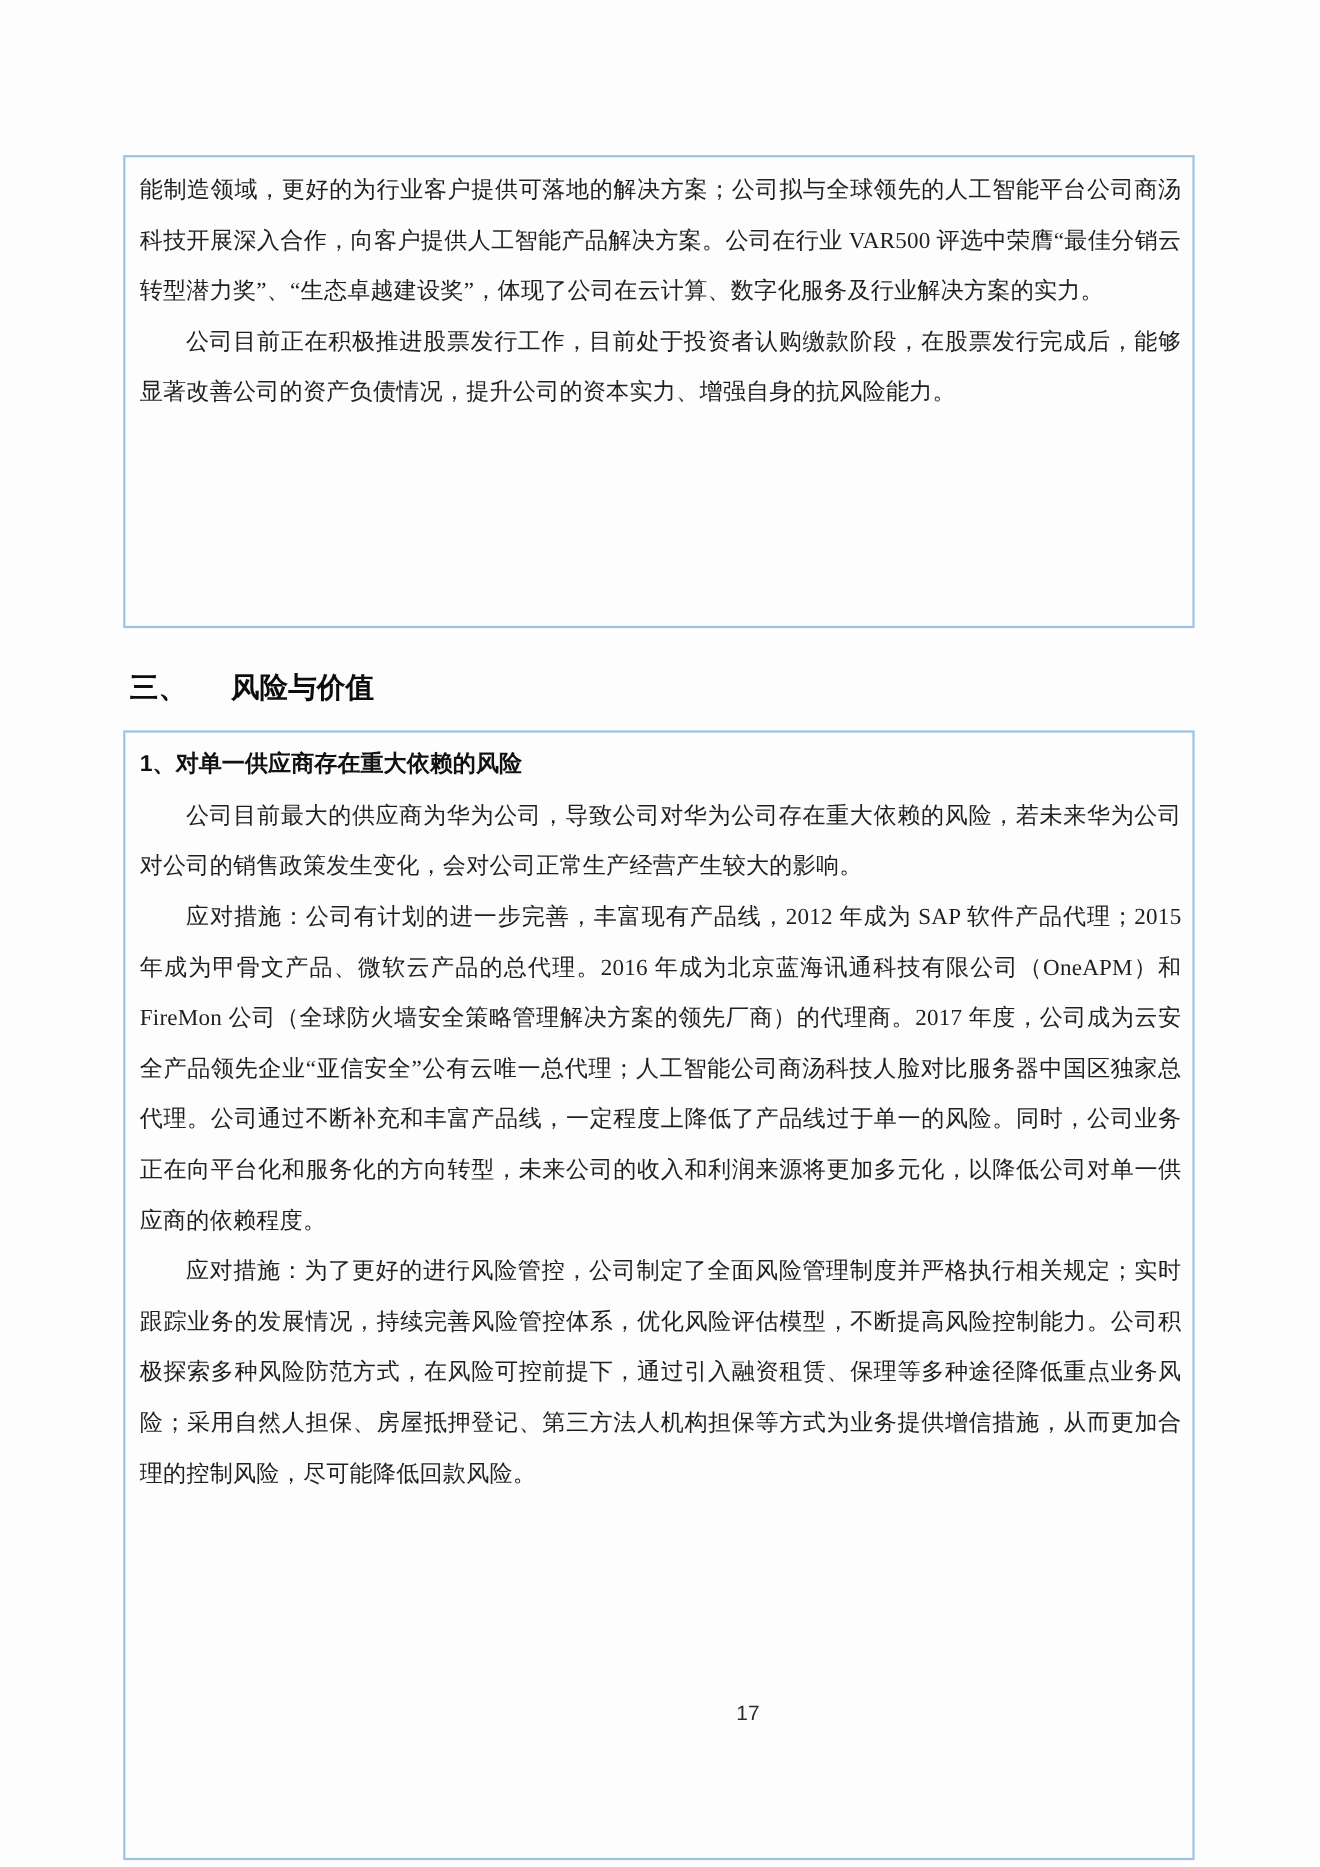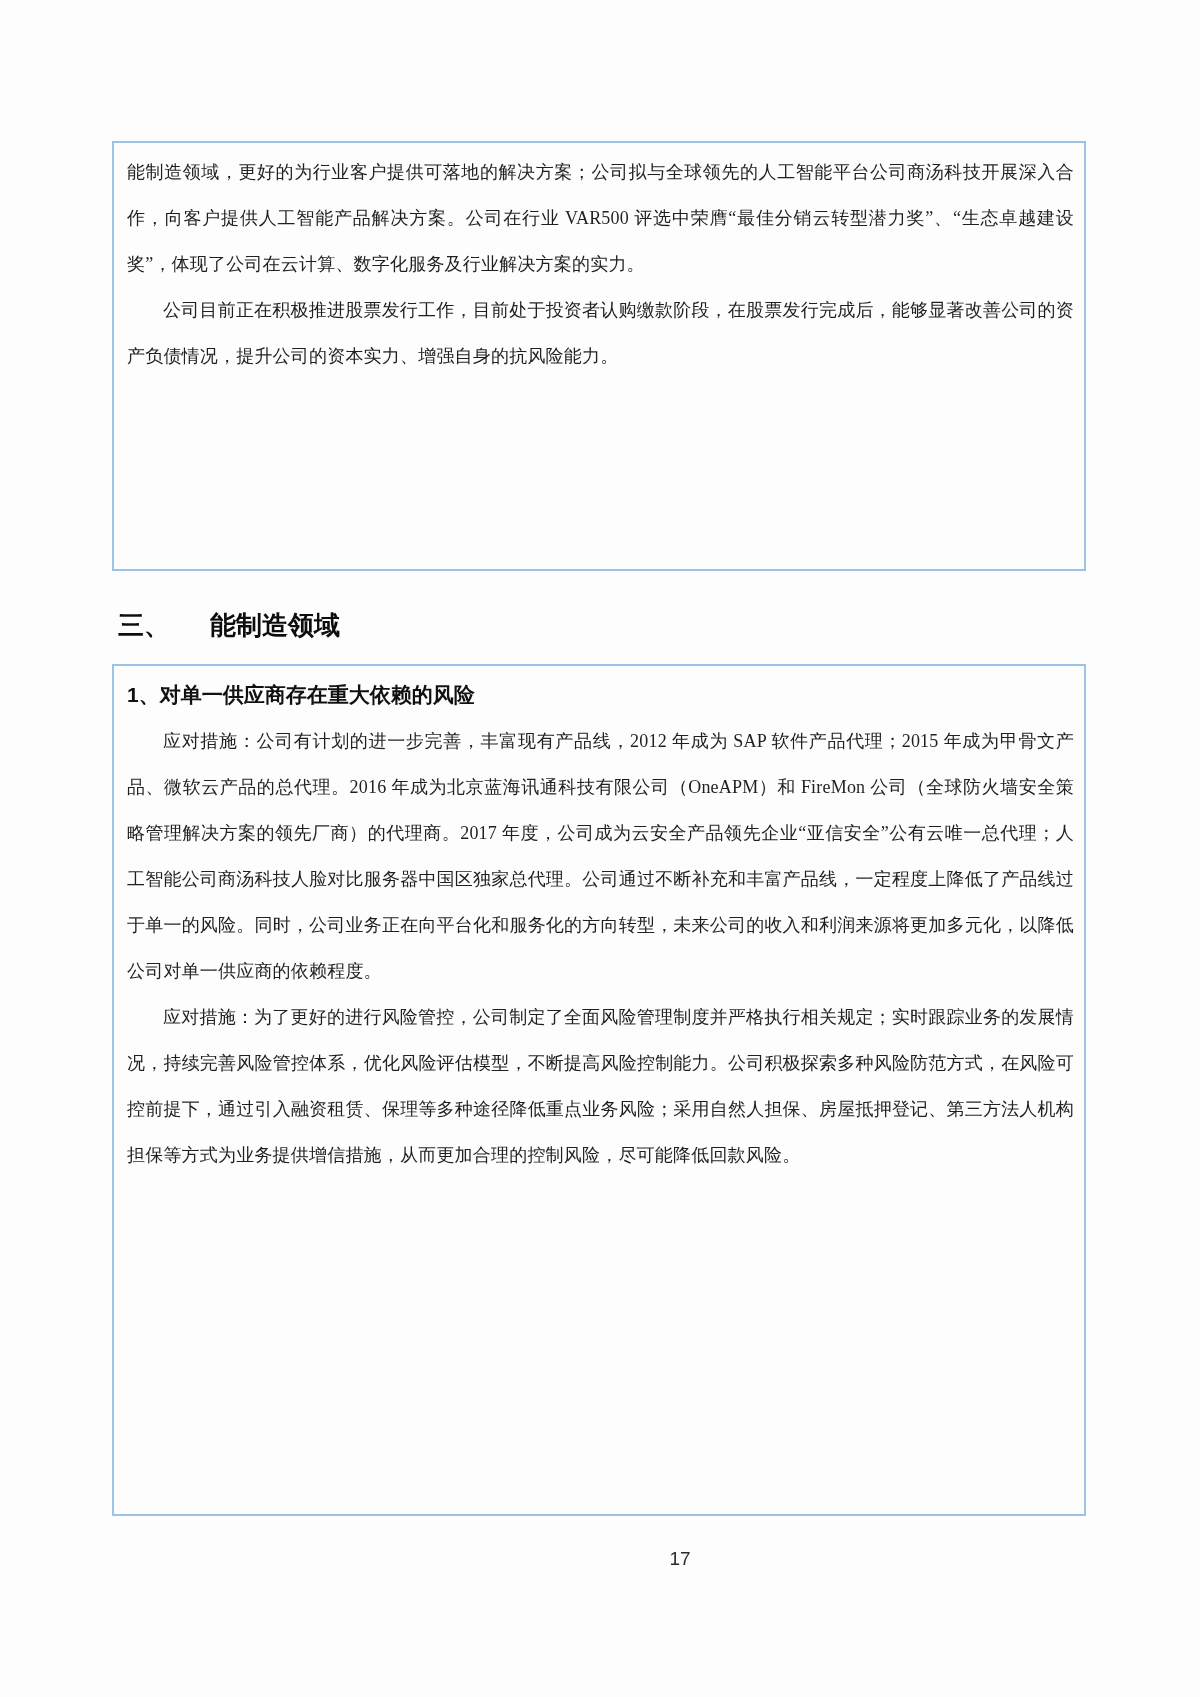--- a/index.html
+++ b/index.html
@@ -23,24 +23,24 @@
     position: absolute;
     left: 112px;
     width: 974px;
     border: 2px solid #9cc2e5;
     box-sizing: border-box;
     background: #fdfdfd;
     padding: 6px 10px 0 13px;
     overflow: hidden;
   }
   .box1 { top: 141px;  height: 430px; }
-  .box2 { top: 664px;  height: 852px; }
+  .box2 { top: 664px;  height: 1027px; }
   p.doc {
     margin: 0;
-    font-size: 18px;
+    font-size: 21px;
     line-height: 46px;
     text-align: justify;
     letter-spacing: 0.2px;
   }
   p.doc.indent { text-indent: 2em; }
   p.risk-heading {
     margin: 0;
     font-family: "Liberation Sans", "DejaVu Sans", sans-serif;
     font-weight: bold;
     font-size: 21px;
@@ -75,24 +75,25 @@
 
 <div class="page">
 
   <section class="textbox box1">
     <p class="doc">能制造领域，更好的为行业客户提供可落地的解决方案；公司拟与全球领先的人工智能平台公司商汤科技开展深入合作，向客户提供人工智能产品解决方案。公司在行业 VAR500 评选中荣膺“最佳分销云转型潜力奖”、“生态卓越建设奖”，体现了公司在云计算、数字化服务及行业解决方案的实力。</p>
     <p class="doc indent">公司目前正在积极推进股票发行工作，目前处于投资者认购缴款阶段，在股票发行完成后，能够显著改善公司的资产负债情况，提升公司的资本实力、增强自身的抗风险能力。</p>
   </section>
 
   <div class="section-heading">
     <span class="num">三、</span>
-    <span class="title">能制造领域</span>
+    <span class="title">风险与价值</span>
   </div>
 
   <section class="textbox box2">
     <p class="risk-heading">1、对单一供应商存在重大依赖的风险</p>
+    <p class="doc indent">公司目前最大的供应商为华为公司，导致公司对华为公司存在重大依赖的风险，若未来华为公司对公司的销售政策发生变化，会对公司正常生产经营产生较大的影响。</p>
     <p class="doc indent">应对措施：公司有计划的进一步完善，丰富现有产品线，2012 年成为 SAP 软件产品代理；2015 年成为甲骨文产品、微软云产品的总代理。2016 年成为北京蓝海讯通科技有限公司（OneAPM）和 FireMon 公司（全球防火墙安全策略管理解决方案的领先厂商）的代理商。2017 年度，公司成为云安全产品领先企业“亚信安全”公有云唯一总代理；人工智能公司商汤科技人脸对比服务器中国区独家总代理。公司通过不断补充和丰富产品线，一定程度上降低了产品线过于单一的风险。同时，公司业务正在向平台化和服务化的方向转型，未来公司的收入和利润来源将更加多元化，以降低公司对单一供应商的依赖程度。</p>
     <p class="doc indent">应对措施：为了更好的进行风险管控，公司制定了全面风险管理制度并严格执行相关规定；实时跟踪业务的发展情况，持续完善风险管控体系，优化风险评估模型，不断提高风险控制能力。公司积极探索多种风险防范方式，在风险可控前提下，通过引入融资租赁、保理等多种途径降低重点业务风险；采用自然人担保、房屋抵押登记、第三方法人机构担保等方式为业务提供增信措施，从而更加合理的控制风险，尽可能降低回款风险。</p>
   </section>
 
   <div class="page-number">17</div>
 
 </div>
 
 </body></html>

